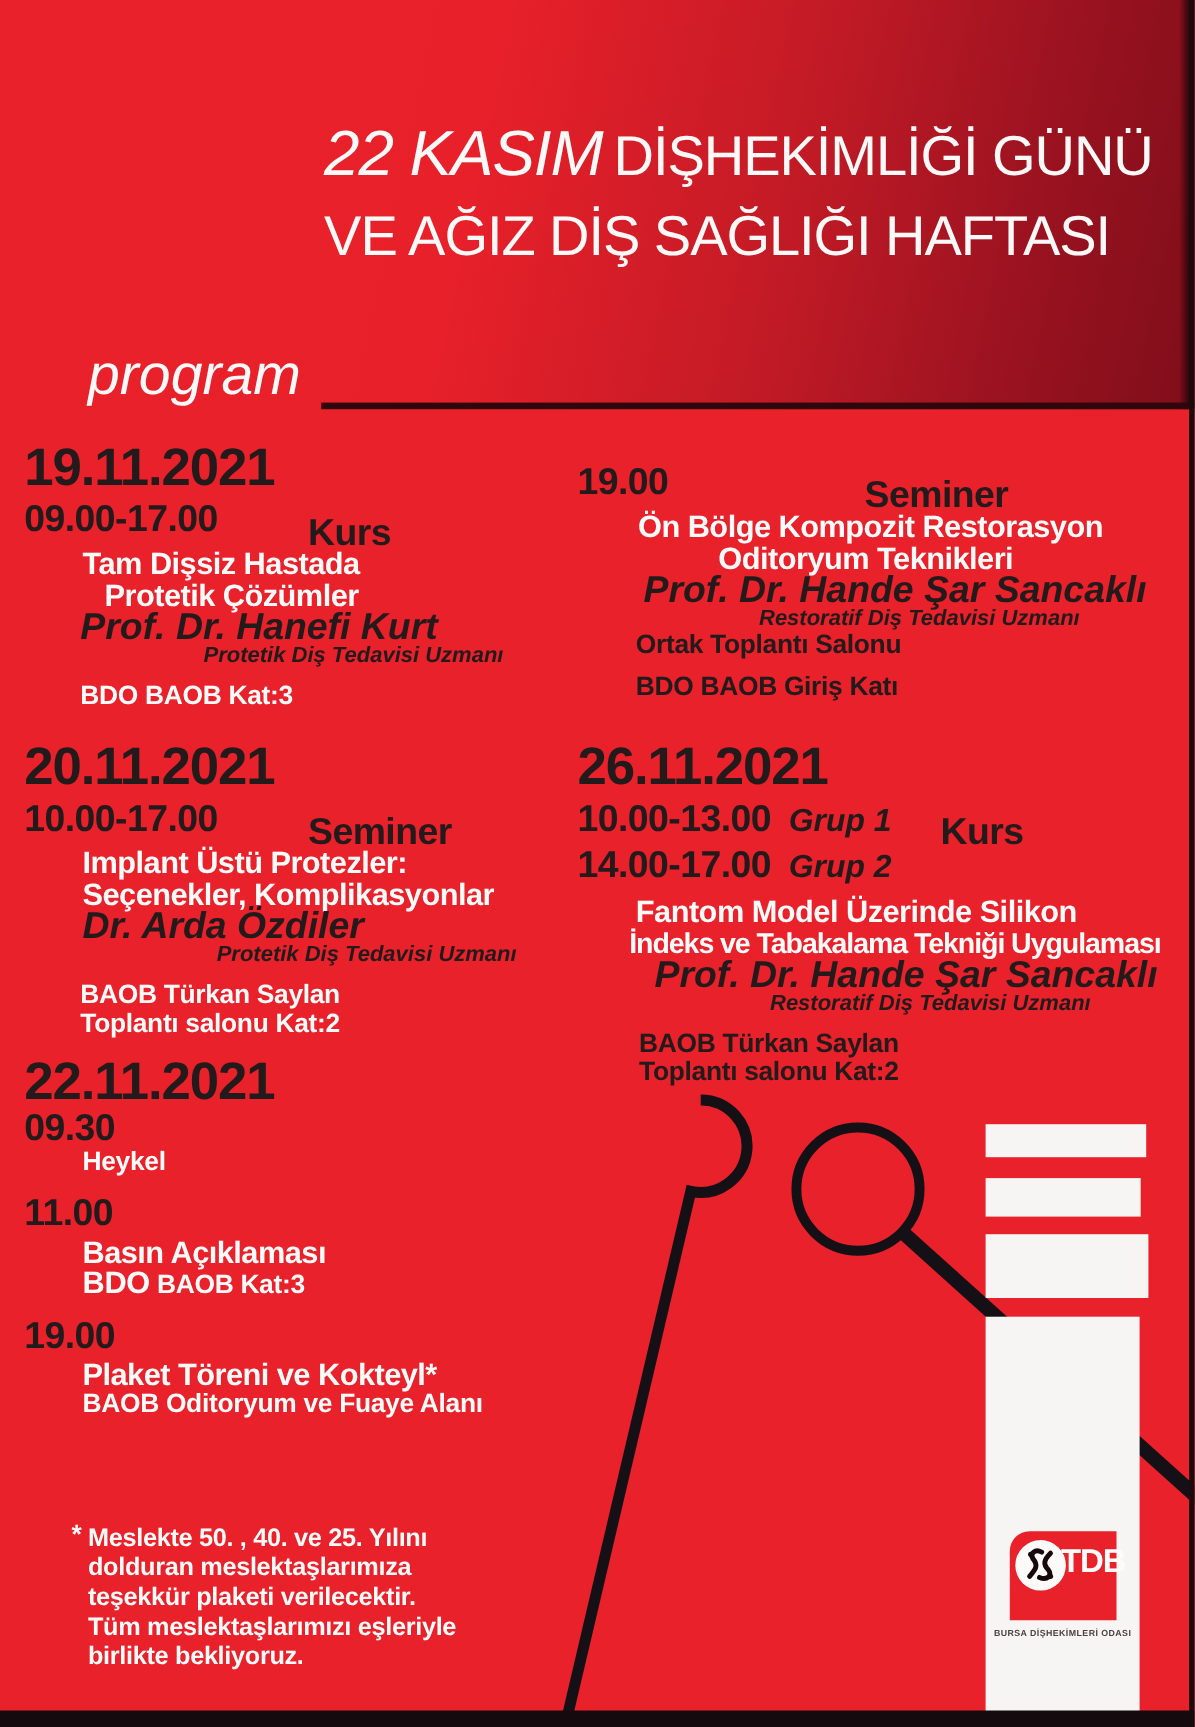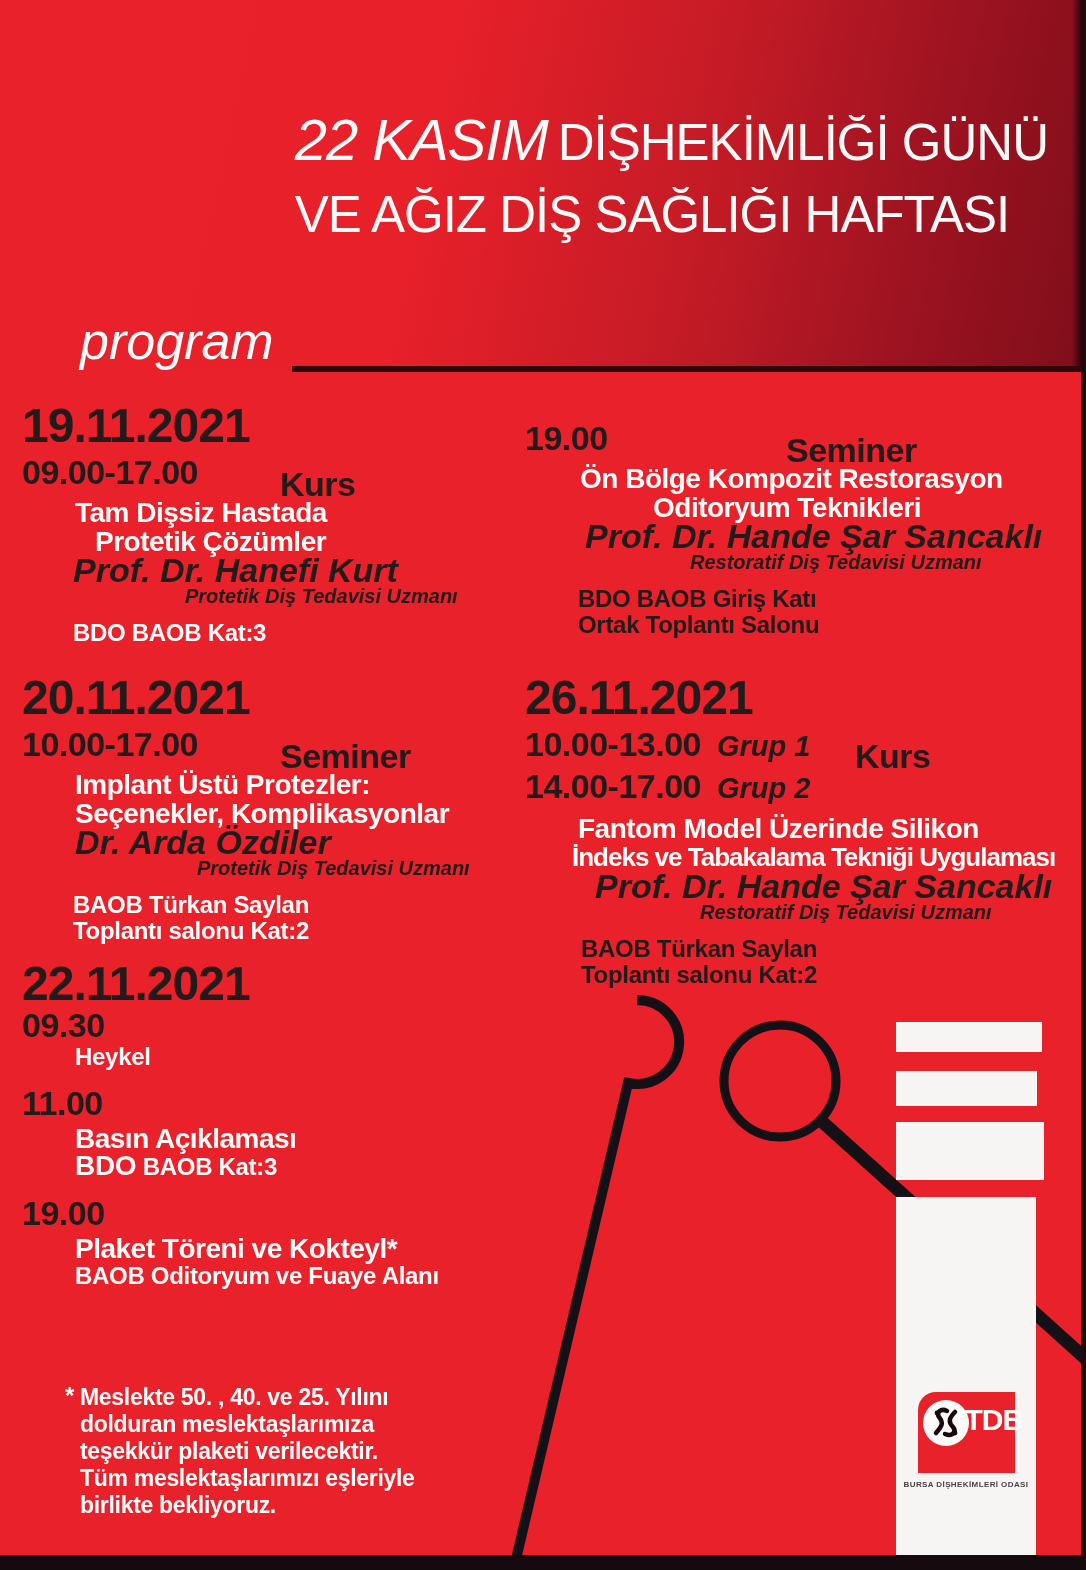--- a/index.html
+++ b/index.html
@@ -133,22 +133,22 @@
 
   <div class="event" style="left:525px; top:414px; width:560px;">
     <div class="trow">
       <span>19.00</span>
       <span class="etype" style="left:261px;">Seminer</span>
     </div>
     <div class="wline first" style="padding-left:55px;">Ön Bölge Kompozit Restorasyon</div>
     <div class="wline" style="padding-left:128px;">Oditoryum Teknikleri</div>
     <div class="speaker" style="padding-left:60px;">Prof. Dr. Hande Şar Sancaklı</div>
     <div class="sptitle" style="padding-left:165px;">Restoratif Diş Tedavisi Uzmanı</div>
+    <div class="venue" style="padding-left:53px;">Ortak Toplantı Salonu</div>
     <div class="venue vgap" style="padding-left:53px;">BDO BAOB Giriş Katı</div>
-    <div class="venue" style="padding-left:53px;">Ortak Toplantı Salonu</div>
   </div>
 
   <div class="event" style="left:525px; top:676px; width:560px;">
     <div class="date">26.11.2021</div>
     <div class="trow">
       <span>10.00-13.00</span><span class="group">Grup 1</span>
       <span class="etype" style="left:330px;">Kurs</span>
     </div>
     <div class="trow" style="margin-top:0;">
       <span>14.00-17.00</span><span class="group">Grup 2</span>

